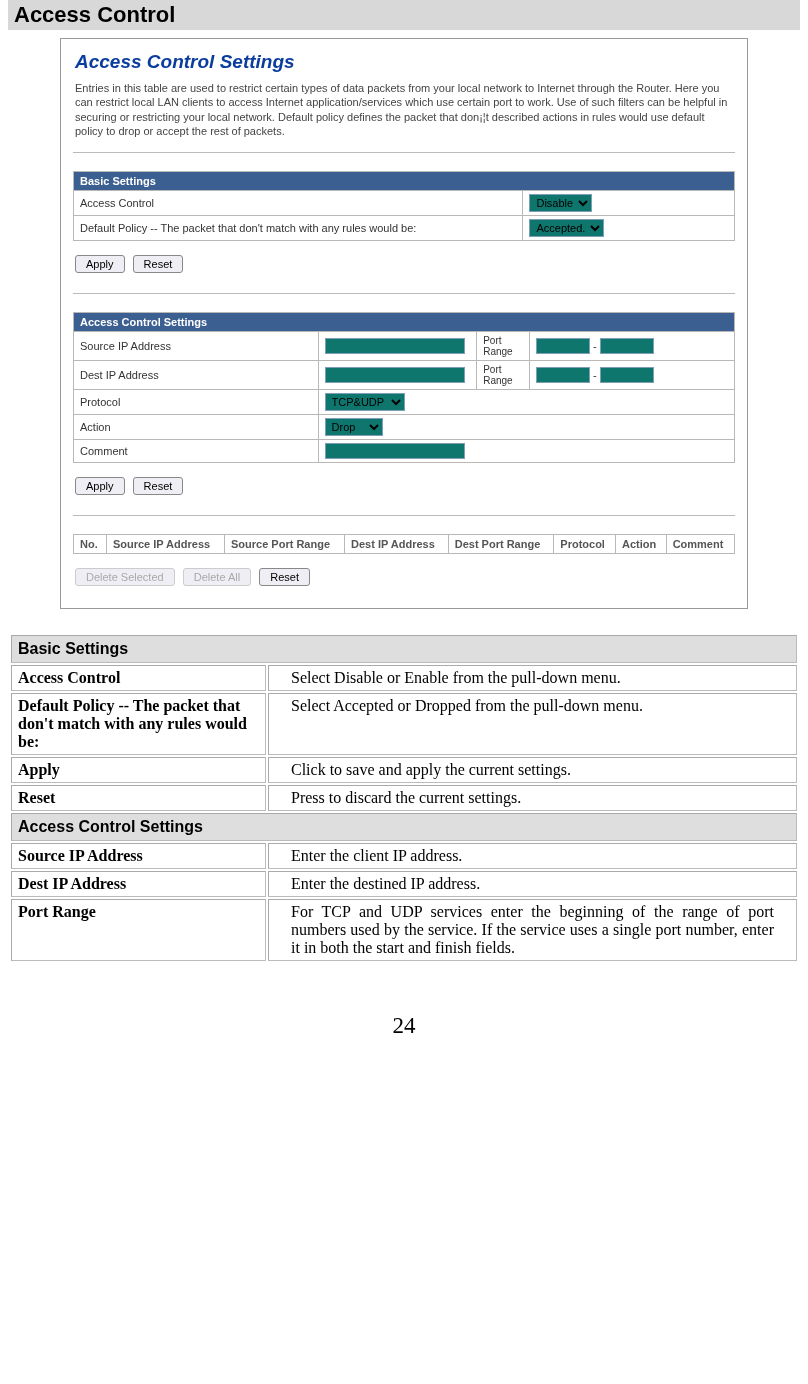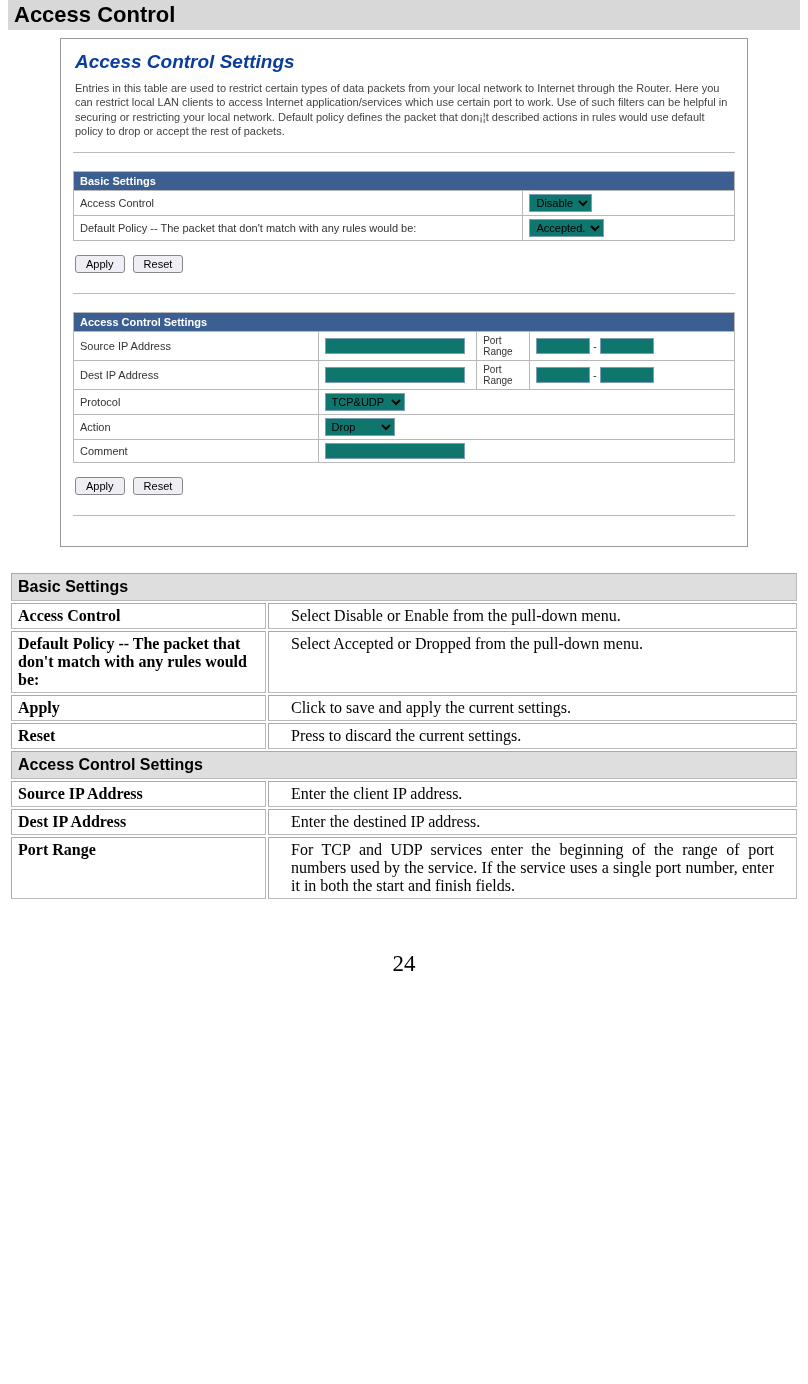--- a/index.html
+++ b/index.html
@@ -197,41 +197,56 @@
       <td>Protocol</td>
       <td colspan="3">
         <select class="sc-select" style="width:80px">
           <option>TCP&amp;UDP</option>
         </select>
       </td>
     </tr>
     <tr>
       <td>Action</td>
       <td colspan="3">
-        <select class="sc-select" style="width:70px">
+        <select class="sc-select" style="width:58px">
           <option>Drop</option>
         </select>
       </td>
     </tr>
     <tr>
       <td>Comment</td>
       <td colspan="3"><input class="sc-input" style="width: 140px;"></td>
     </tr>
   </tbody>
     </table>
   <div class="sc-btn-row">
     <button class="sc-btn">Apply</button>
     <button class="sc-btn">Reset</button>
   </div>
   <hr class="sc-hr">
 
   <table class="sc-table">
     <tbody>
+    <tr class="cols-row">
+      <th>No.</th>
+      <th>Source IP Address</th>
+      <th>Source Port Range</th>
+      <th>Dest IP Address</th>
+      <th>Dest Port Range</th>
+      <th>Protocol</th>
+      <th>Action</th>
+      <th>Comment</th>
+    </tr>
   </tbody>
     </table>
+  <div class="sc-btn-row">
+    <button class="sc-btn disabled">Delete Selected</button>
+    <button class="sc-btn disabled">Delete All</button>
+    <button class="sc-btn">Reset</button>
+  </div>
 </div>
 
 <table class="def-table">
   <tbody>
       <tr>
         <th colspan="2" class="def-section-header">Basic Settings</th>
       </tr>
   <tr>
     <td class="def-label">Access  Control</td>
     <td class="def-value">Select Disable or Enable from the pull-down menu.</td>

